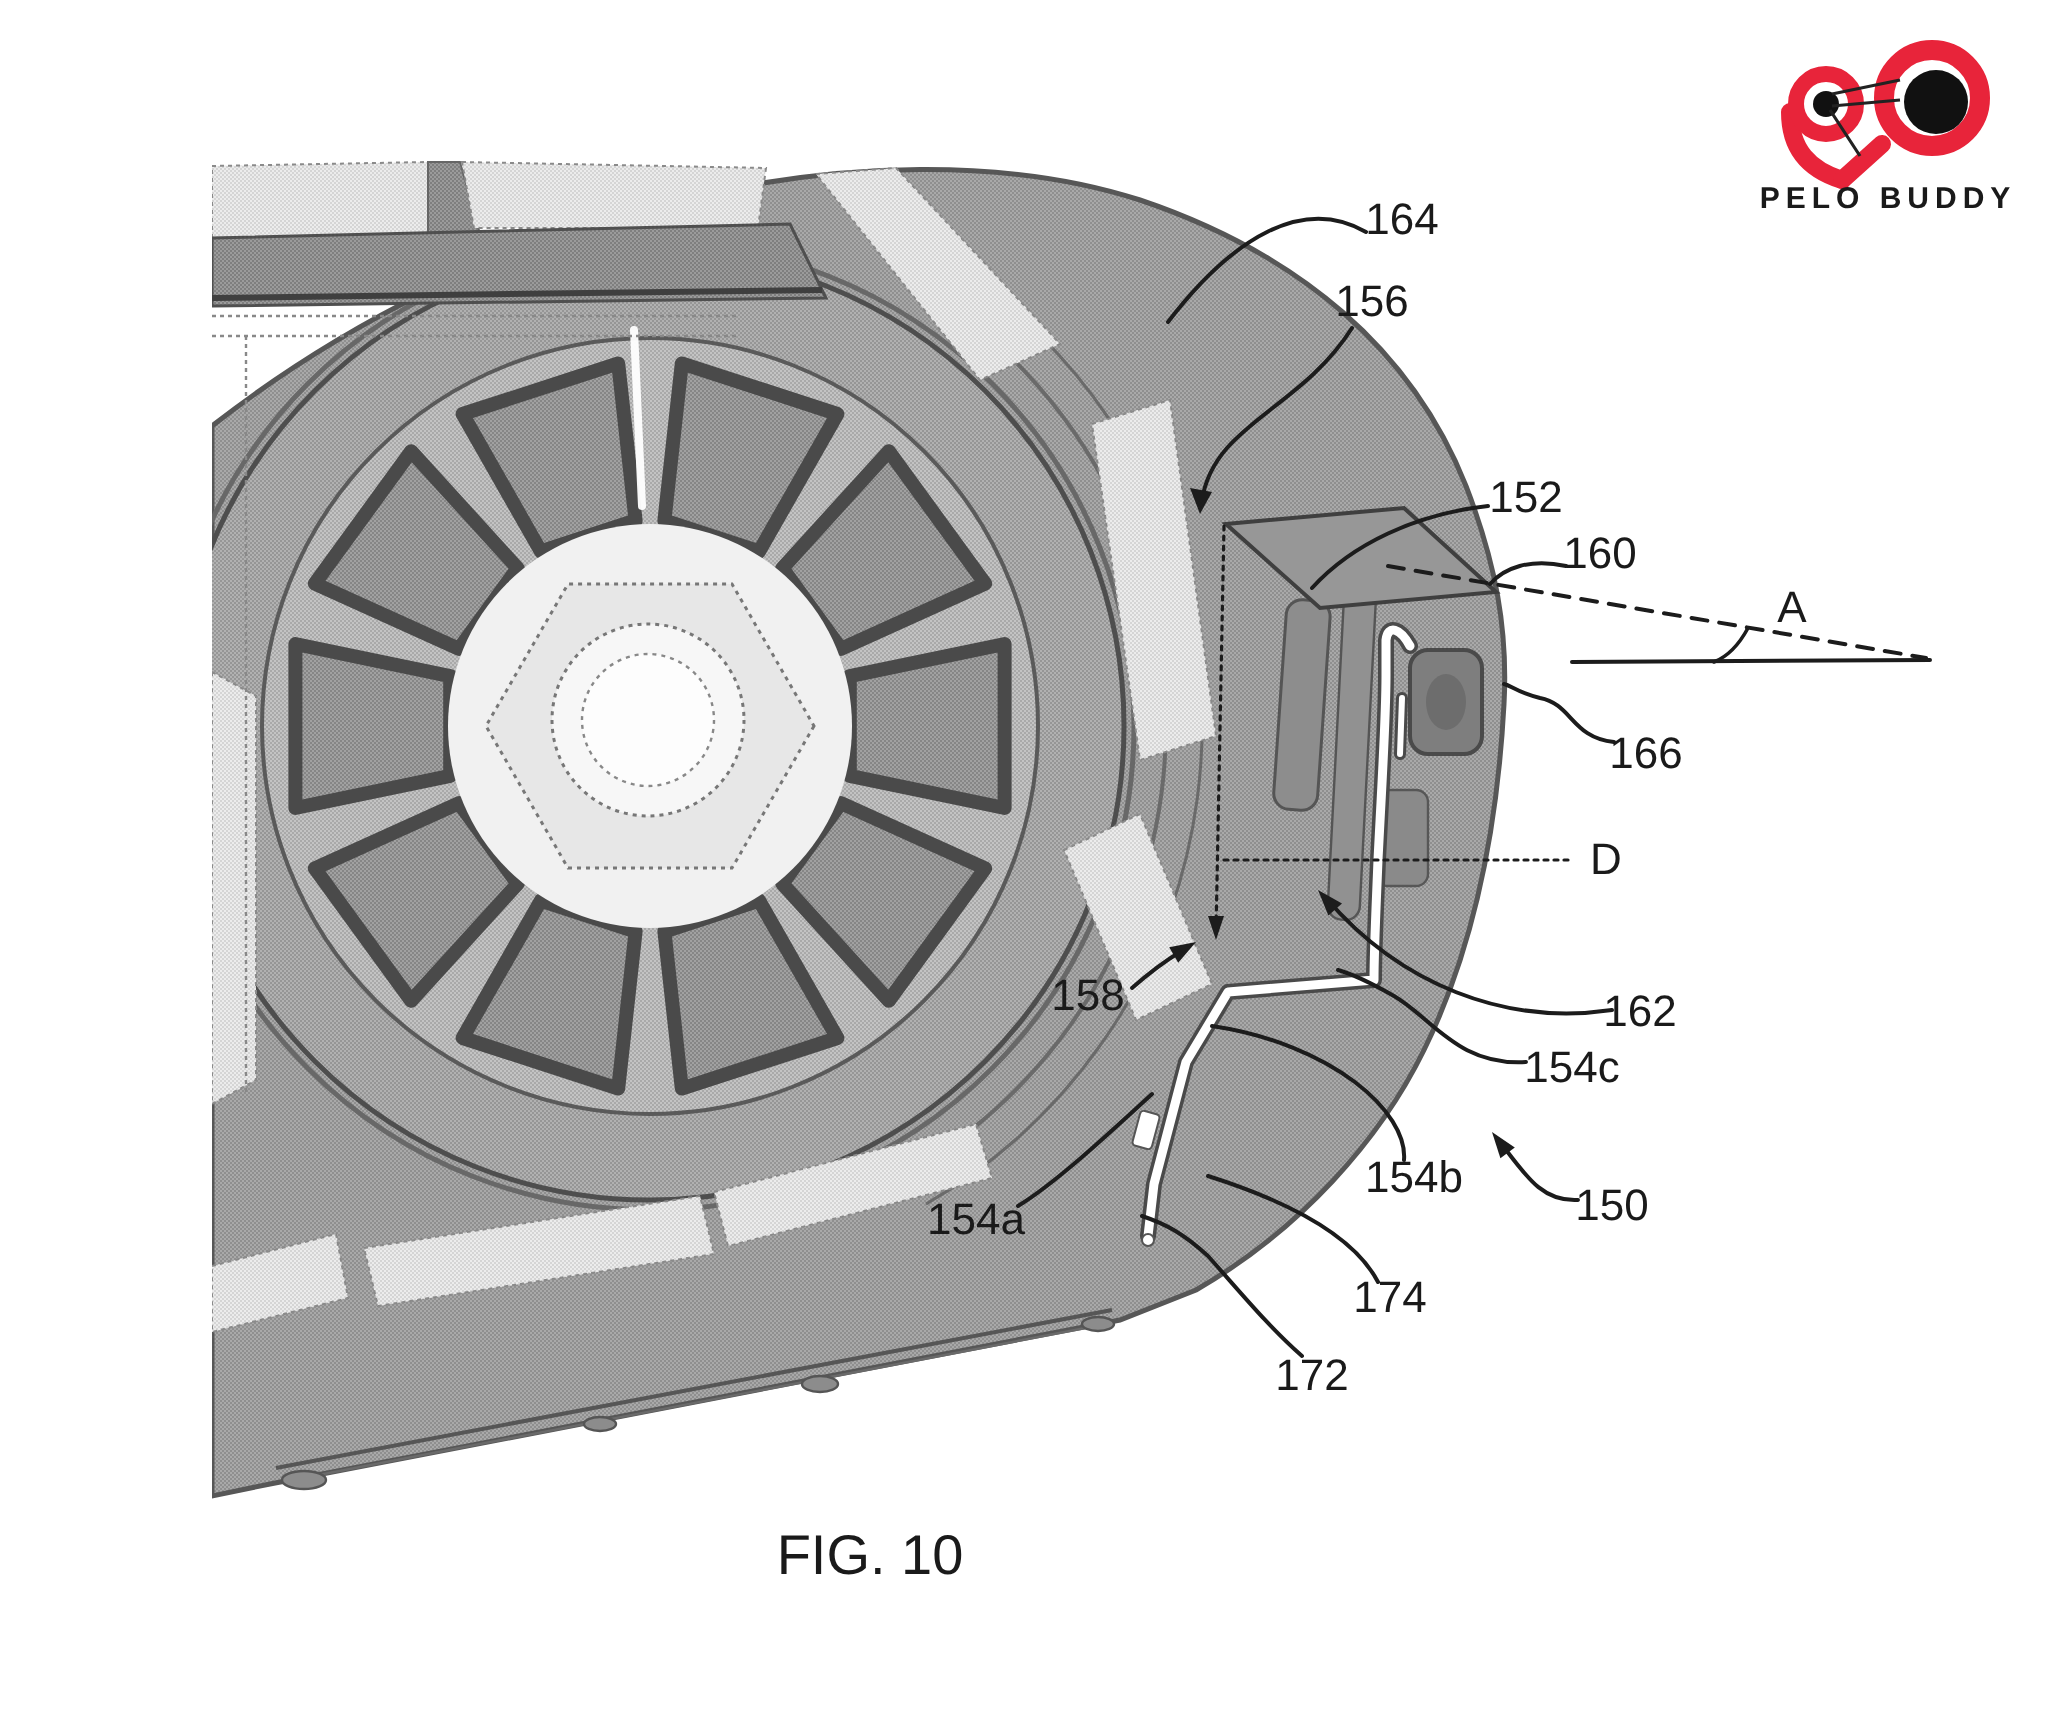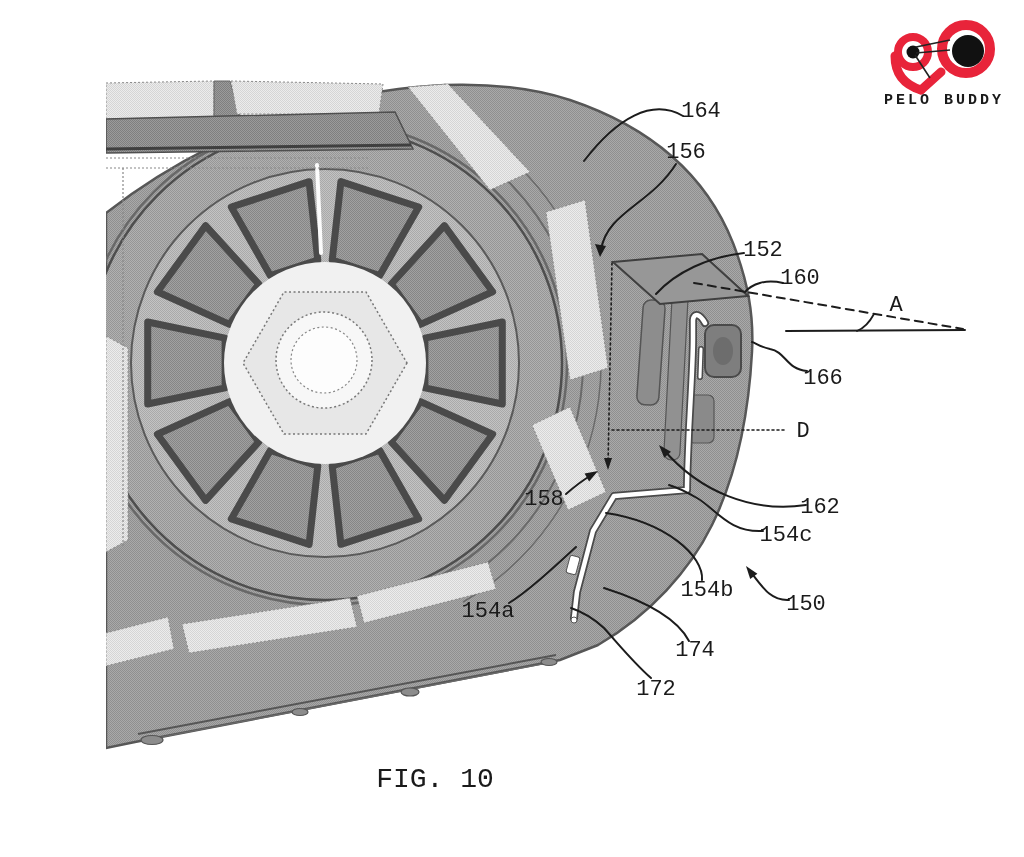--- a/index.html
+++ b/index.html
@@ -1,17 +1,17 @@
 <!DOCTYPE html>
 <html><head>
 <meta charset="utf-8">
 <style>
   html,body{margin:0;padding:0;background:#ffffff;}
   .stage{position:relative;width:1024px;height:857px;background:#fff;overflow:hidden;
-         font-family:Liberation Mono, monospace;}
+         font-family:Liberation Sans, sans-serif;}
   svg{display:block}
   text{fill:#1a1a1a;}
   .ref-num{font-size:22px;}
   .fig-cap{font-size:28px;}
   .logo-text{font-size:15px;font-weight:bold;letter-spacing:3px;}
 </style>
 </head>
 <body>
 
 <div class="stage">

